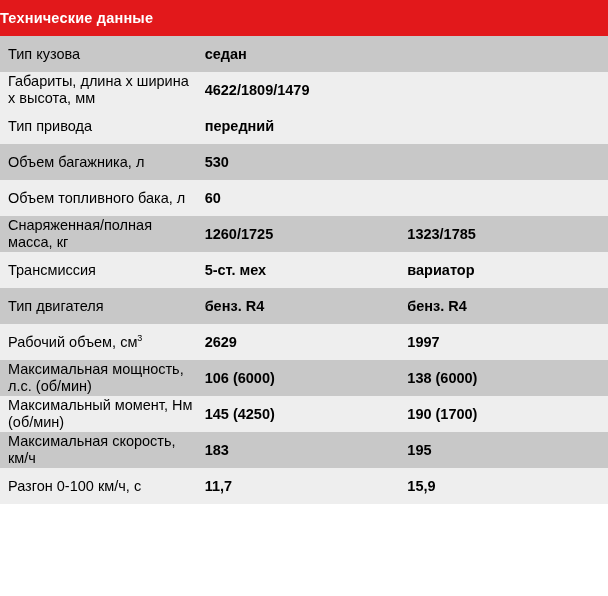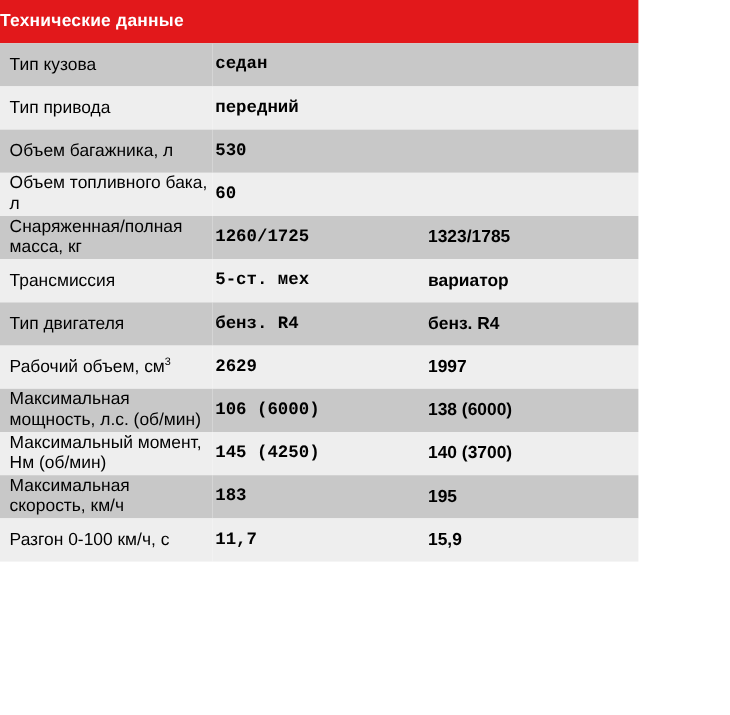--- a/index.html
+++ b/index.html
@@ -8,21 +8,21 @@
     background: #ffffff;
   }
   body {
     width: 608px;
     height: 596px;
     font-family: "Liberation Sans", sans-serif;
     color: #000000;
     overflow: hidden;
   }
   .spec-table {
-    width: 532px;
+    width: 608px;
     border-collapse: collapse;
     table-layout: fixed;
   }
   .title-bar {
     background: #e2181b;
     color: #ffffff;
   }
   .title-bar td {
     padding: 6px 8px 7px 8px;
     font-size: 17px;
@@ -45,21 +45,20 @@
   }
   td.label {
     padding-left: 8px;
     padding-right: 4px;
     width: 364px;
   }
   td.val1 {
     font-weight: bold;
     width: 132px;
     padding-left: 2px;
-    font-family: Liberation Mono, monospace;
   }
   td.val2 {
     font-weight: bold;
     width: 110px;
     padding-left: 2px;
   }
   sup {
     font-size: 9px;
     vertical-align: super;
     line-height: 0;
@@ -69,20 +68,25 @@
 <body>
 
 <table class="spec-table">
   <tbody>
     <tr class="title-bar">
       <td colspan="3">Технические данные</td>
     </tr>
   <tr class="row-dark">
         <td class="label">Тип кузова</td>
         <td class="val1">седан</td>
+        <td class="val2"></td>
+      </tr>
+      <tr class="row-light">
+        <td class="label">Габариты, длина х ширина х высота, мм</td>
+        <td class="val1">4622/1809/1479</td>
         <td class="val2"></td>
       </tr>
       <tr class="row-light">
         <td class="label">Тип привода</td>
         <td class="val1">передний</td>
         <td class="val2"></td>
       </tr>
       <tr class="row-dark">
         <td class="label">Объем багажника, л</td>
         <td class="val1">530</td>
@@ -114,21 +118,21 @@
         <td class="val2">1997</td>
       </tr>
       <tr class="row-dark">
         <td class="label">Максимальная мощность, л.с. (об/мин)</td>
         <td class="val1">106 (6000)</td>
         <td class="val2">138 (6000)</td>
       </tr>
       <tr class="row-light">
         <td class="label">Максимальный момент, Нм (об/мин)</td>
         <td class="val1">145 (4250)</td>
-        <td class="val2">140 (3700)</td>
+        <td class="val2">190 (1700)</td>
       </tr>
       <tr class="row-dark">
         <td class="label">Максимальная скорость, км/ч</td>
         <td class="val1">183</td>
         <td class="val2">195</td>
       </tr>
       <tr class="row-light">
         <td class="label">Разгон 0-100 км/ч, с</td>
         <td class="val1">11,7</td>
         <td class="val2">15,9</td>

